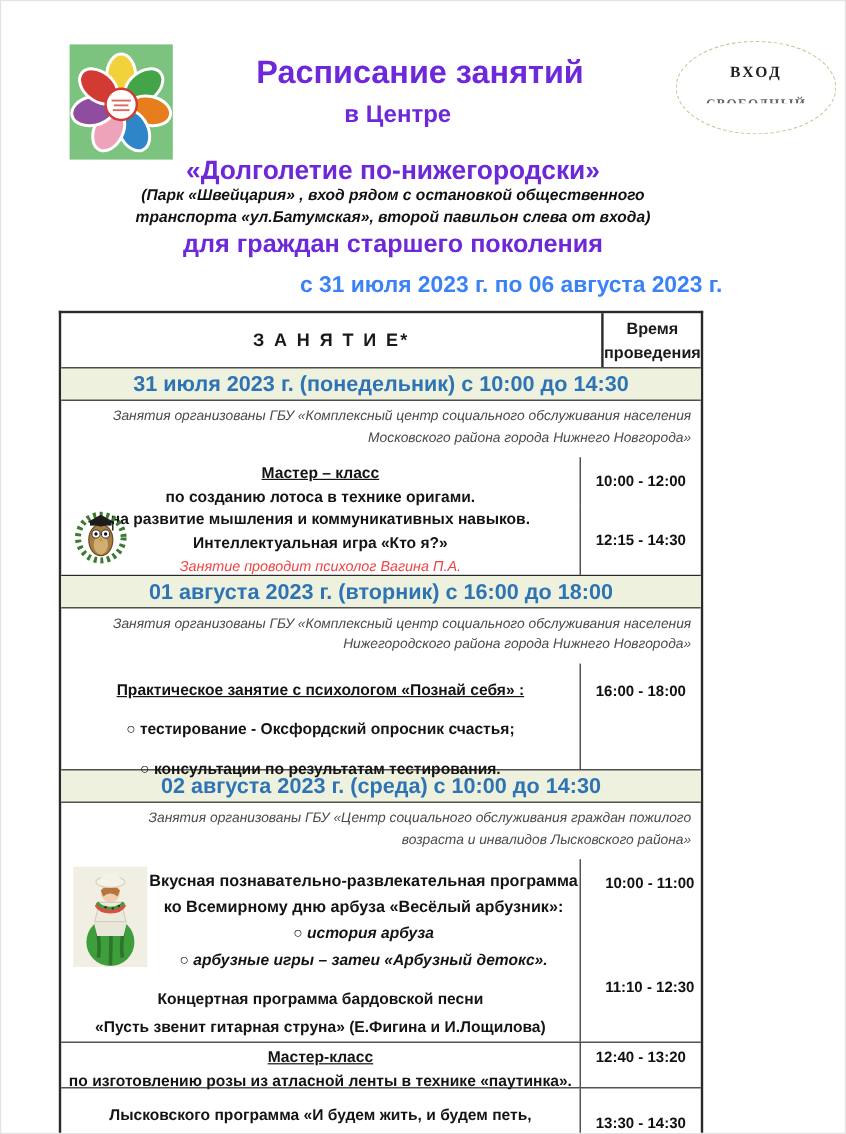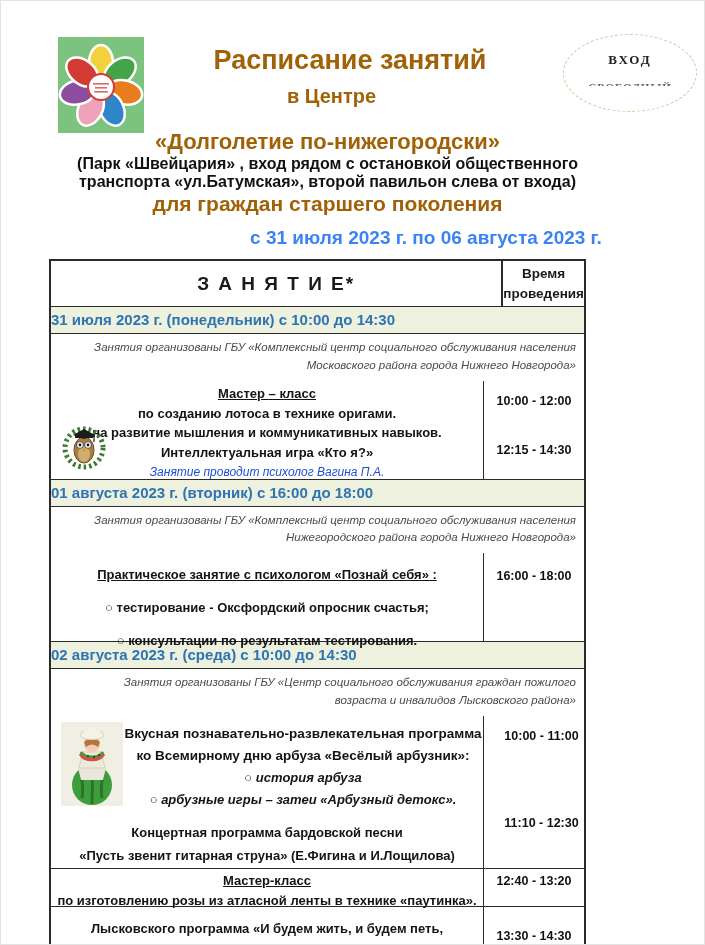--- a/index.html
+++ b/index.html
@@ -11,56 +11,56 @@
   
   .logo{position:absolute;left:57px;top:36px;width:86px;height:96px;background:#7cc380;}
   .badge{
     position:absolute;left:562px;top:33px;width:134px;height:78px;border:1.6px dashed #cfc79e;
     border-radius:50%;text-align:center;box-sizing:border-box;background:#fff;
   }
   .badge .b1{margin-top:17px;font-family:"Liberation Serif",serif;font-weight:700;font-size:13px;letter-spacing:2px;color:#222;}
   .badge .b2wrap{height:9px;overflow:hidden;margin-top:9px;}
   .badge .b2{font-family:"Liberation Serif",serif;font-weight:700;font-size:11px;letter-spacing:1px;color:#4a4a4a;opacity:.85;}
   .hcenter{position:absolute;left:55px;right:105px;text-align:center;}
-  .t-red{color:#a16207;font-weight:700;}
+  .t-red{color:#6d28d9;font-weight:700;}
   .title1{top:44px;font-size:27px;padding-left:45px;}
   .title2{top:84px;font-size:20px;padding-left:8px;}
   .title3{top:128px;font-size:22px;}
-  .addr{font-size:16px;font-weight:700;color:#111;}
+  .addr{font-size:13px;font-weight:700;color:#111;font-style:italic;}
   .addr1{top:154px;}
   .addr2{top:172px;}
   .audience{top:191px;font-size:21px;}
   .daterange{position:absolute;left:165px;right:18px;top:226px;text-align:center;
     color:#3b82f6;font-weight:700;font-size:19px;}
   
   .table{
     position:absolute;left:48px;top:258px;width:537px;box-sizing:border-box;
     border:2px solid #2a2a2a;border-bottom:none;background:#fff;
   }
   .thead{display:flex;height:45px;}
   .th-act{width:513px;display:flex;align-items:center;justify-content:center;
-    font-weight:700;font-size:19px;letter-spacing:2px;box-sizing:border-box;}
+    font-weight:700;font-size:15px;letter-spacing:2px;box-sizing:border-box;}
   .th-time{flex:1;border-left:2px solid #2a2a2a;display:flex;flex-direction:column;
     align-items:center;justify-content:center;font-weight:700;font-size:13.5px;line-height:1.45;}
   .banner{
-    height:26px;line-height:26px;text-align:left;background:#edf1de;color:#2e74b5;
-    font-weight:700;font-size:15px;border-top:1.5px solid #2a2a2a;border-bottom:1.5px solid #2a2a2a;
+    height:26px;line-height:26px;text-align:center;background:#edf1de;color:#2e74b5;
+    font-weight:700;font-size:18px;border-top:1.5px solid #2a2a2a;border-bottom:1.5px solid #2a2a2a;
   }
   .org{padding:5px 8px 6px;text-align:right;font-style:italic;font-size:11.5px;
     color:#4a4a4a;line-height:1.55;}
   .row{display:flex;position:relative;}
   .c-act{width:433px;border-right:1.5px solid #2a2a2a;box-sizing:border-box;position:relative;}
   .c-time{flex:1;display:flex;align-items:center;justify-content:center;
     font-weight:700;font-size:12.5px;color:#111;}
   .lines{display:flex;flex-direction:column;align-items:center;text-align:center;}
   .bold13{font-weight:700;font-size:13px;line-height:1.45;color:#141414;}
   .bold13b{font-weight:700;font-size:13.5px;line-height:1.4;color:#141414;}
   .u{text-decoration:underline;}
   .it{font-style:italic;}
-  .note{font-style:italic;font-weight:400;font-size:12px;color:#1d4ed8;}
+  .note{font-style:italic;font-weight:400;font-size:12px;color:#ef4444;}
   .r-d1r1{height:40px;}
   .r-d1r1 .lines{padding-top:4px;gap:2px;}
   .r-d1r2{height:58px;}
   .r-d1r2 .lines{padding-top:3px;gap:2px;}
   .owl{position:absolute;left:10px;top:2px;}
   .r-d2r1{height:88px;}
   .r-d2r1 .lines{padding-top:13px;gap:14px;}
   .r-d2r1 .c-time{align-items:flex-start;padding-top:16px;}
   .r-d3r1{height:152px;gap:15px;}
   .melongirl{position:absolute;left:10px;top:6px;}

